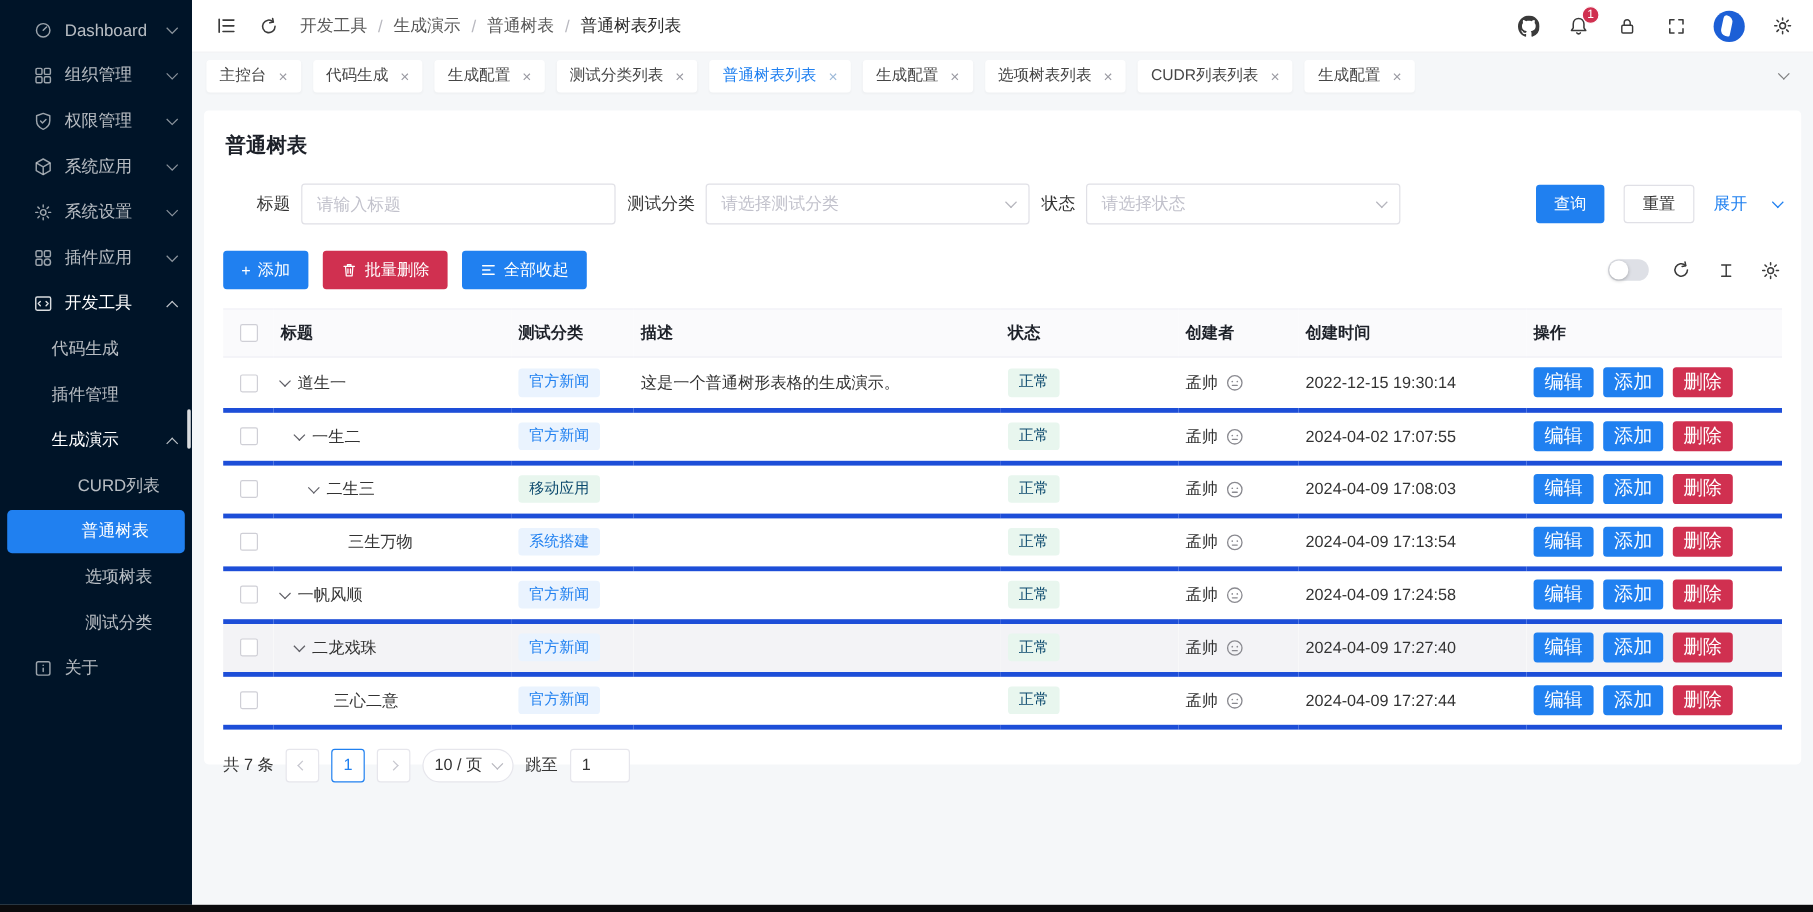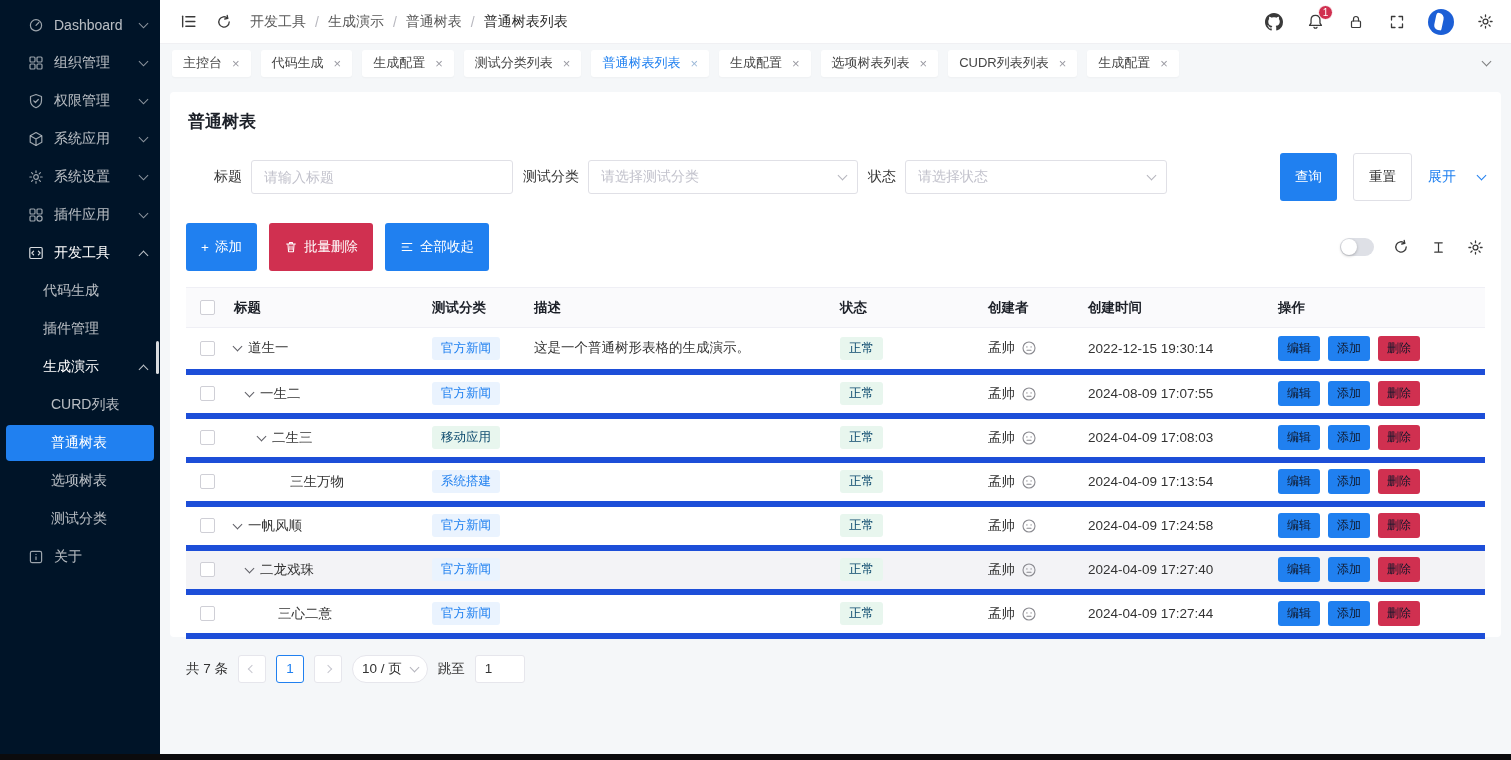--- a/index.html
+++ b/index.html
@@ -16,21 +16,21 @@
     display:flex; align-items:center; justify-content:center; }
   .logo-badge .inner { width:19px; height:19px; border-radius:50%; background:#2080f0; position:relative; }
   .logo-badge .inner::after { content:""; position:absolute; left:4px; top:3px; width:7px; height:13px;
     background:#fff; border-radius:4px 7px 2px 6px; transform:rotate(14deg); }
   .logo-title { font-size:14.5px; font-weight:700; white-space:nowrap; }
   .nav { flex:1; overflow:hidden; padding-top:6px; }
   .nav-item { height:38px; display:flex; align-items:center; gap:10px; padding:0 13px 0 28px;
     font-size:14px; cursor:pointer; white-space:nowrap; }
   .nav-item .lbl { flex:1; overflow:hidden; text-overflow:ellipsis; }
   .nav-item.sub1 { padding-left:43px; }
-  .nav-item.sub2 { padding-left:51px; }
+  .nav-item.sub2 { padding-left:51px;text-align:center; }
   .nav-item.trail { color:#fff; }
   .nav-item.current { background:#2080f0; color:#fff; margin:1px 6px; border-radius:4px;
     padding-left:45px; height:36px; }
   .nicon { flex-shrink:0; opacity:.85; }
   .chev { width:7px; height:7px; border-right:1.4px solid currentColor; border-bottom:1.4px solid currentColor;
     transform:rotate(45deg); display:inline-block; opacity:.75; margin-top:-3px; }
   .chev.up { transform:rotate(-135deg); margin-top:4px; }
   .scroll-thumb { position:absolute; right:1px; top:341px; width:3px; height:33px;
     background:rgba(255,255,255,0.85); border-radius:2px; }
 
@@ -69,53 +69,53 @@
   .filters { display:flex; align-items:center; padding-left:28px; margin-bottom:22px; }
   .f-label { margin-right:9px; color:#333; white-space:nowrap; }
   .f-input { width:262px; height:34px; border:1px solid #e0e0e6; border-radius:3px; padding:0 12px;
     font-size:14px; color:#333; background:#fff; outline:none; font-family:inherit; }
   .f-input::placeholder { color:#c2c2cc; }
   .f-select { height:34px; border:1px solid #e0e0e6; border-radius:3px; display:flex; align-items:center;
     justify-content:space-between; padding:0 11px 0 12px; color:#c2c2cc; background:#fff; cursor:pointer; }
   .f-select .chev { color:#b5b5bd; opacity:1; }
   .f-gap { width:10px; }
   .filters-right { margin-left:auto; display:flex; align-items:center; gap:16px; }
-  .btn { height:48px; border-radius:3px; padding:0 15px; font-size:13.5px; display:inline-flex;
+  .btn { height:32px; border-radius:3px; padding:0 15px; font-size:13.5px; display:inline-flex;
     align-items:center; justify-content:center; gap:6px; border:none; cursor:pointer; font-family:inherit; }
   .btn-primary { background:#2080f0; color:#fff; }
   .btn-danger { background:#d03050; color:#fff; }
   .btn-plain { background:#fff; color:#333; border:1px solid #e0e0e6; }
   .link-expand { color:#2080f0; display:inline-flex; align-items:center; gap:22px; cursor:pointer; }
   .link-expand .chev { opacity:1; }
 
   .toolbar { display:flex; align-items:center; gap:12px; margin-bottom:16px; }
   .toolbar-right { margin-left:auto; display:flex; align-items:center; gap:17px; color:#4a4a4a; }
   .switch { width:34px; height:18px; border-radius:9px; background:#dee0e6; position:relative; cursor:pointer; }
   .switch .knob { position:absolute; left:1px; top:1px; width:16px; height:16px; border-radius:50%;
     background:#fff; box-shadow:0 1px 3px rgba(0,0,0,0.25); }
 
   table { width:100%; border-collapse:collapse; font-size:13.5px; table-layout:fixed; }
   thead td { background:#fafafc; font-weight:700; color:#1d2129; height:40px;
     border-top:1px solid #efeff5; border-bottom:1px solid #efeff5; padding:0 6px; }
-  tbody td { height:44px; border-bottom:6px solid #1d4ed8; color:#333; padding:0 6px; overflow:hidden; white-space:nowrap; }
+  tbody td { height:44px; border-bottom:4px solid #1d4ed8; color:#333; padding:0 6px; overflow:hidden; white-space:nowrap; }
   tr.hl td { background:#f3f3f6; }
   .cb { width:15px; height:15px; border:1px solid #cfcfd6; border-radius:2px; background:#fff;
     display:inline-block; vertical-align:middle; cursor:pointer; }
   .td-center { text-align:center; }
   .titlecell { display:flex; align-items:center; gap:7px; }
   .titlecell .chev { color:#5f5f66; opacity:1; width:7px; height:7px; flex-shrink:0; cursor:pointer; }
   .lvl1 { padding-left:12px; } .lvl2 { padding-left:24px; } .lvl3 { padding-left:36px; }
   .tree-spacer { width:13px; flex-shrink:0; display:inline-block; }
   .tag { display:inline-block; padding:3px 9px; border-radius:3px; font-size:12.5px; line-height:1.4; }
   .tag-blue { color:#2080f0; background:#eaf3fe; }
   .tag-green { color:#0c4a6e; background:#e8f6ee; }
   .creator { display:flex; align-items:center; gap:6px; }
   .face { color:#8a8a90; flex-shrink:0; }
   .ops { display:flex; align-items:center; gap:8px; }
-  .op { height:25px; padding:0 9px; border-radius:3px; color:#0f172a; font-size:12px; border:none;
+  .op { height:25px; padding:0 9px; border-radius:3px; color:#ffffff; font-size:16px; border:none;
     cursor:pointer; font-family:inherit; }
   .op-blue { background:#2080f0; }
   .op-red { background:#d03050; }
 
   .pagination { display:flex; align-items:center; justify-content:flex-start; gap:10px;
     margin-top:16px; font-size:13.5px; color:#333; }
   .pg-btn { min-width:28px; height:28px; border:1px solid #e6e6ec; border-radius:3px; background:#fff;
     display:flex; align-items:center; justify-content:center; cursor:pointer; }
   .pg-btn .chev { width:6px; height:6px; color:#c6c6ce; opacity:1; margin:0; }
   .chev.left { transform:rotate(135deg); } .chev.right { transform:rotate(-45deg); }
@@ -484,21 +484,21 @@
                   <div class="creator">
                     <span>孟帅</span>
                     <svg class="face" viewBox="0 0 16 16" width="16" height="16" fill="none" stroke="currentColor" stroke-width="1.1">
                       <circle cx="8" cy="8" r="6"></circle>
                       <circle cx="5.9" cy="6.9" r="0.7" fill="currentColor" stroke="none"></circle>
                       <circle cx="10.1" cy="6.9" r="0.7" fill="currentColor" stroke="none"></circle>
                       <path d="M6 10.2 H10" stroke-linecap="round"></path>
                     </svg>
                   </div>
                 </td>
-              <td>2024-08-09 17:07:55</td>
+              <td>2024-04-02 17:07:55</td>
               <td>
                   <div class="ops">
                 <button class="op op-blue">编辑</button>
                 <button class="op op-blue">添加</button>
                 <button class="op op-red">删除</button>
               </div>
                 </td>
             </tr>
 
             <tr>

